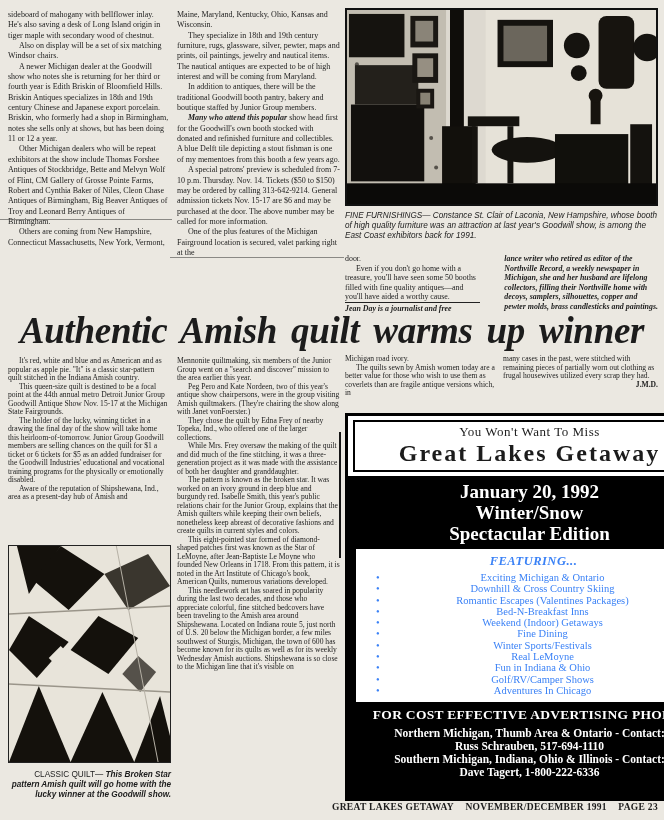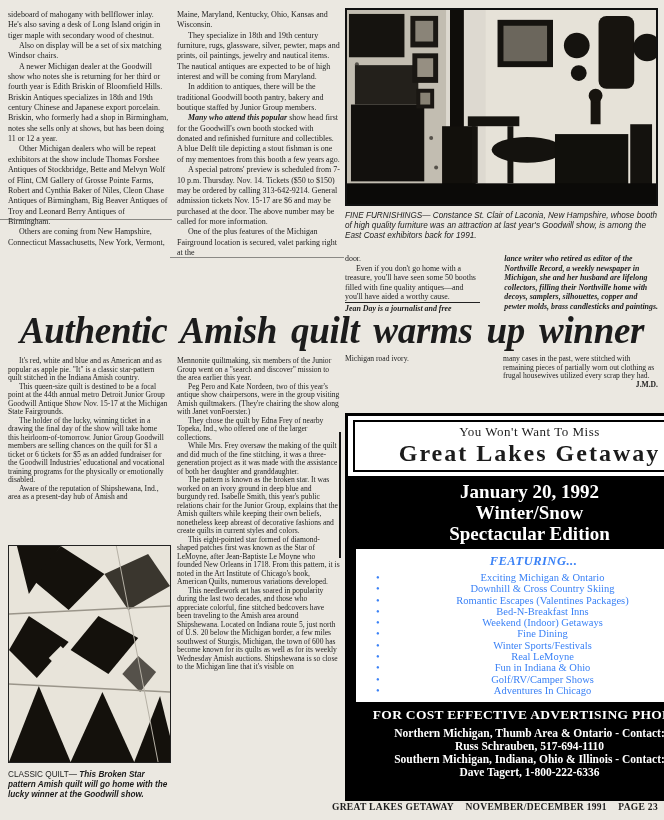--- a/index.html
+++ b/index.html
@@ -42,21 +42,21 @@
 
   #col1-main { left:8px;  top:357px; width:161px; }
   #col2-main { left:177px; top:357px; width:163px; }
   #col3-main { left:345px; top:355px; width:150px; }
   #col4-main { left:503px; top:355px; width:155px; }
   .signoff { text-align:right; font-weight:bold; margin-top:2px; text-indent:0; }
 
   #quilt { left:8px; top:545px; width:163px; height:218px; background:#e8e4da;
            border:1px solid #222; box-sizing:border-box; }
   #quilt svg { display:block; width:100%; height:100%; }
-  #quilt-caption { left:8px; top:770px; width:163px; font-style:normal; }
+  #quilt-caption { left:8px; top:770px; width:163px; font-style:normal;text-align:right; }
   #quilt-caption .cap-rest { font-style:italic; font-weight:bold; }
   #quilt-caption .cap-lead { font-style:normal; }
 
   #vrule { left:339px; top:432px; width:2px; height:126px; background:#161616; }
   .scanline { height:1px; background:#3a3a3a; opacity:.55; }
   #scan1 { left:0; top:219px; width:172px; }
   #scan2 { left:170px; top:257px; width:174px; }
 
   
   #ad { left:345px; top:413px; width:369px; height:388px; border:3px solid #000;
@@ -174,20 +174,21 @@
     <p>Peg Pero and Kate Nordeen, two of this year's antique show chairpersons, were in the group visiting Amish quiltmakers. (They're chairing the show along with Janet vonFoerster.)</p>
     <p>They chose the quilt by Edna Frey of nearby Topeka, Ind., who offered one of the larger collections.</p>
     <p>While Mrs. Frey oversaw the making of the quilt and did much of the fine stitching, it was a three-generation project as it was made with the assistance of both her daughter and granddaughter.</p>
     <p>The pattern is known as the broken star. It was worked on an ivory ground in deep blue and burgundy red. Isabelle Smith, this year's public relations chair for the Junior Group, explains that the Amish quilters while keeping their own beliefs, nonetheless keep abreast of decorative fashions and create quilts in current styles and colors.</p>
     <p>This eight-pointed star formed of diamond-shaped patches first was known as the Star of LeMoyne, after Jean-Baptiste Le Moyne who founded New Orleans in 1718. From this pattern, it is noted in the Art Institute of Chicago's book, American Quilts, numerous variations developed.</p>
     <p>This needlework art has soared in popularity during the last two decades, and those who appreciate colorful, fine stitched bedcovers have been traveling to the Amish area around Shipshewana. Located on Indiana route 5, just north of U.S. 20 below the Michigan border, a few miles southwest of Sturgis, Michigan, the town of 600 has become known for its quilts as well as for its weekly Wednesday Amish auctions. Shipshewana is so close to the Michigan line that it's visible on</p>
   </div>
 
   <div class="abs newscol maincol" id="col3-main">
     <p class="cont">Michigan road ivory.</p>
+    <p>The quilts sewn by Amish women today are a better value for those who wish to use them as coverlets than are fragile antique versions which, in</p>
   </div>
   <div class="abs newscol maincol" id="col4-main">
     <p class="cont">many cases in the past, were stitched with remaining pieces of partially worn out clothing as frugal housewives utilized every scrap they had.</p>
     <p class="signoff">J.M.D.</p>
   </div>
 
   <div class="abs" id="vrule"></div>
 
   <div class="abs" id="quilt">
     <svg viewBox="0 0 162 216" preserveAspectRatio="none">

